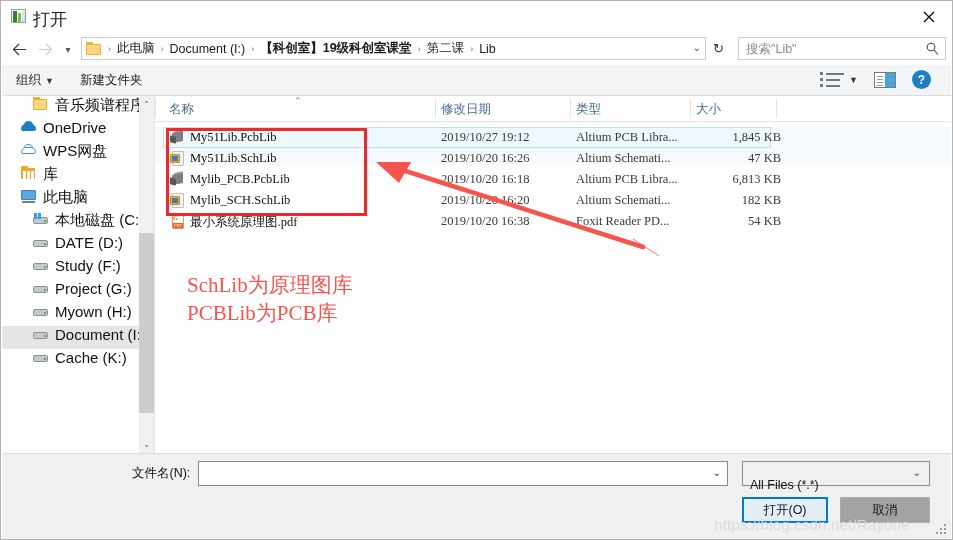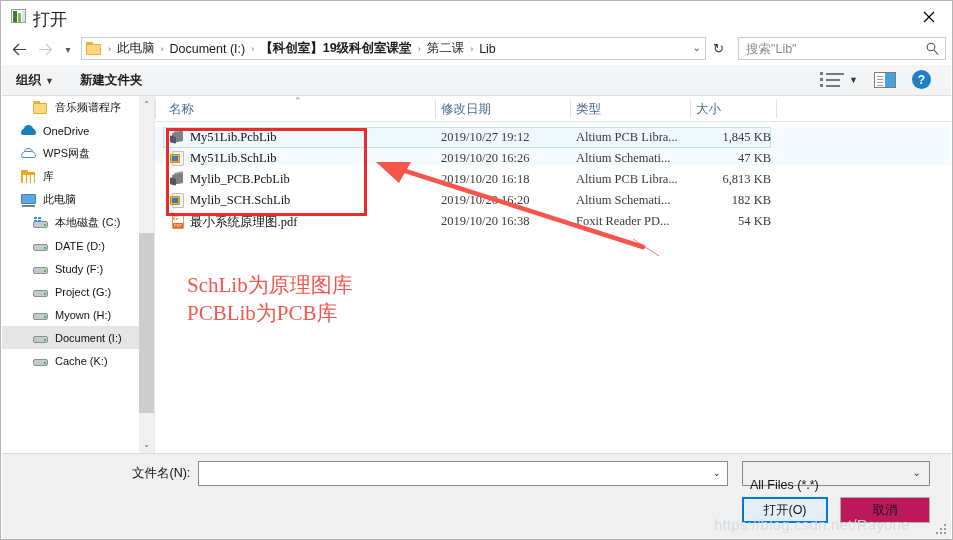--- a/index.html
+++ b/index.html
@@ -46,40 +46,40 @@
   .addr-drop{position:absolute;right:4px;top:4px;color:#4a4a4a;font-size:10px;}
   .refresh{position:absolute;left:712px;top:9px;color:#3a3a3a;font-size:13px;}
   .searchbar{position:absolute;left:737px;top:5px;width:208px;height:23px;
              border:1px solid #cccccc;background:#fff;box-sizing:border-box;}
   .search-ph{position:absolute;left:7px;top:3px;color:#8a8a8a;font-size:12.5px;}
   .search-ico{position:absolute;right:6px;top:4px;color:#4a4a4a;}
 
   
   .toolbar{position:absolute;left:1px;top:64px;width:949px;height:31px;background:#f3f4f5;
            border-bottom:1px solid #dcdcdc;box-sizing:border-box;}
-  .tb-item{position:absolute;top:7px;color:#1a1a1a;font-size:12.5px;font-weight:bold;}
+  .tb-item{position:absolute;top:7px;color:#1a1a1a;font-size:12.5px;}
   .tb-org{left:14px;}
   .tb-org .caret{font-size:9px;color:#3a3a3a;margin-left:4px;}
   .tb-new{left:78px;}
   .tb-views{position:absolute;left:818px;top:7px;width:26px;height:16px;}
   .tb-views .g{position:absolute;background:#6d7a86;}
   .tb-viewcaret{position:absolute;left:847px;top:10px;font-size:9px;color:#2b3a4a;}
   .tb-pane{position:absolute;left:872px;top:7px;width:22px;height:16px;border:1px solid #7a7a7a;
            box-sizing:border-box;background:#fff;}
   .tb-pane .fill{position:absolute;right:0;top:0;width:10px;height:14px;background:#4aa3dd;}
   .tb-pane .ln{position:absolute;left:2px;width:6px;height:1px;background:#9a9a9a;}
   .tb-help{position:absolute;left:910px;top:5px;width:19px;height:19px;border-radius:50%;
            background:#1f7fc4;color:#fff;font-size:12px;font-weight:bold;
            display:flex;align-items:center;justify-content:center;}
 
   
   .sidebar{position:absolute;left:1px;top:95px;width:152px;height:357px;background:#ffffff;
            overflow:hidden;}
-  .sb-item{position:relative;height:23px;display:flex;align-items:center;padding-left:18px;
-           font-size:11px;color:#111;white-space:nowrap;}
+  .sb-item{position:relative;height:23px;display:flex;padding-left:18px;
+           font-size:15px;color:#111;white-space:nowrap;}
   .sb-item.indent{padding-left:30px;}
   .sb-item.sel{background:#e5e5e5;}
   .sb-ico{width:17px;height:16px;position:relative;margin-right:6px;flex:0 0 auto;}
 
   
   .ic-folder .tab{position:absolute;left:1px;top:1px;width:7px;height:3px;background:#e8b339;border-radius:1px 1px 0 0;}
   .ic-folder .body{position:absolute;left:1px;top:3px;width:14px;height:11px;background:#fcd77f;
                    border:1px solid #e5ae2e;box-sizing:border-box;border-radius:1px;}
   
   .ic-cloud .c1{position:absolute;left:1px;top:5px;width:15px;height:7px;background:#1a7fc1;border-radius:7px 7px 3px 3px;}
@@ -124,21 +124,21 @@
            border-bottom:1px solid #e4e4e4;}
   .col{position:absolute;top:5px;color:#4a6b8a;font-size:12.5px;}
   .colsep{position:absolute;top:3px;width:1px;height:19px;background:#e2e2e2;}
   .sortmark{position:absolute;left:139px;top:0px;color:#6b8aa8;font-size:9px;}
 
   .row{position:absolute;left:0;width:796px;height:38px;font-family:Liberation Serif, serif;}
   .row .fi{position:absolute;left:14px;top:2px;width:17px;height:17px;}
   .row .nm{position:absolute;left:35px;top:3px;font-size:12.5px;color:#111;white-space:nowrap;}
   .row .dt{position:absolute;left:286px;top:3px;font-size:12.5px;color:#3a3a3a;white-space:nowrap;}
   .row .ty{position:absolute;left:421px;top:3px;font-size:12.5px;color:#3a3a3a;white-space:nowrap;}
-  .row .sz{position:absolute;left:455px;width:161px;top:3px;font-size:12.5px;color:#3a3a3a;
+  .row .sz{position:absolute;left:465px;width:161px;top:3px;font-size:12.5px;color:#3a3a3a;
            text-align:right;white-space:nowrap;}
   .row.selrow{background:#f4fafd;}
   .row .selbox{position:absolute;left:8px;top:0;width:608px;height:21px;
                border:1px solid #bfdff2;box-sizing:border-box;background:rgba(235,246,253,.55);}
 
   
   .ic-pcb .cube{position:absolute;left:3px;top:3px;width:11px;height:10px;background:#7d8084;
                 transform:skewY(-8deg);border-radius:1px;}
   .ic-pcb .cube2{position:absolute;left:5px;top:1px;width:9px;height:5px;background:#9da1a5;
                  transform:skewY(-12deg);border-radius:1px;}
@@ -170,21 +170,21 @@
   .bottom{position:absolute;left:1px;top:452px;width:949px;height:86px;background:#f0f0f0;
           border-top:1px solid #dcdcdc;box-sizing:border-box;}
   .fname-lb{position:absolute;left:130px;top:11px;font-size:12.5px;color:#111;}
   .fname-in{position:absolute;left:196px;top:7px;width:530px;height:25px;background:#fff;
             border:1px solid #8a8a8a;box-sizing:border-box;}
   .fname-drop{position:absolute;right:6px;top:5px;color:#3a3a3a;font-size:10px;}
   .filter{position:absolute;left:740px;top:7px;width:188px;height:25px;background:#f0f0f0;
           border:1px solid #8a8a8a;box-sizing:border-box;}
   .filter-txt{position:absolute;left:7px;top:16px;font-size:12.5px;color:#111;}
   .filter-drop{position:absolute;right:8px;top:5px;color:#3a3a3a;font-size:10px;}
-  .btn{position:absolute;top:43px;height:26px;background:#be185d;border:1px solid #adadad;
+  .btn{position:absolute;top:43px;height:26px;background:#a3a3a3;border:1px solid #adadad;
        box-sizing:border-box;display:flex;align-items:center;justify-content:center;
        font-size:12.5px;color:#111;}
   .btn-open{left:740px;width:86px;border:2px solid #0078d7;background:#e4eef7;}
   .btn-cancel{left:838px;width:90px;}
   .grip{position:absolute;right:4px;bottom:4px;width:11px;height:11px;}
   .grip i{position:absolute;width:2px;height:2px;background:#9a9a9a;}
   .watermark{position:absolute;left:713px;top:515px;font-size:15px;color:#d4dbe3;
              font-family:"Liberation Sans",sans-serif;letter-spacing:.2px;opacity:.95;}
 </style>
 </head>

